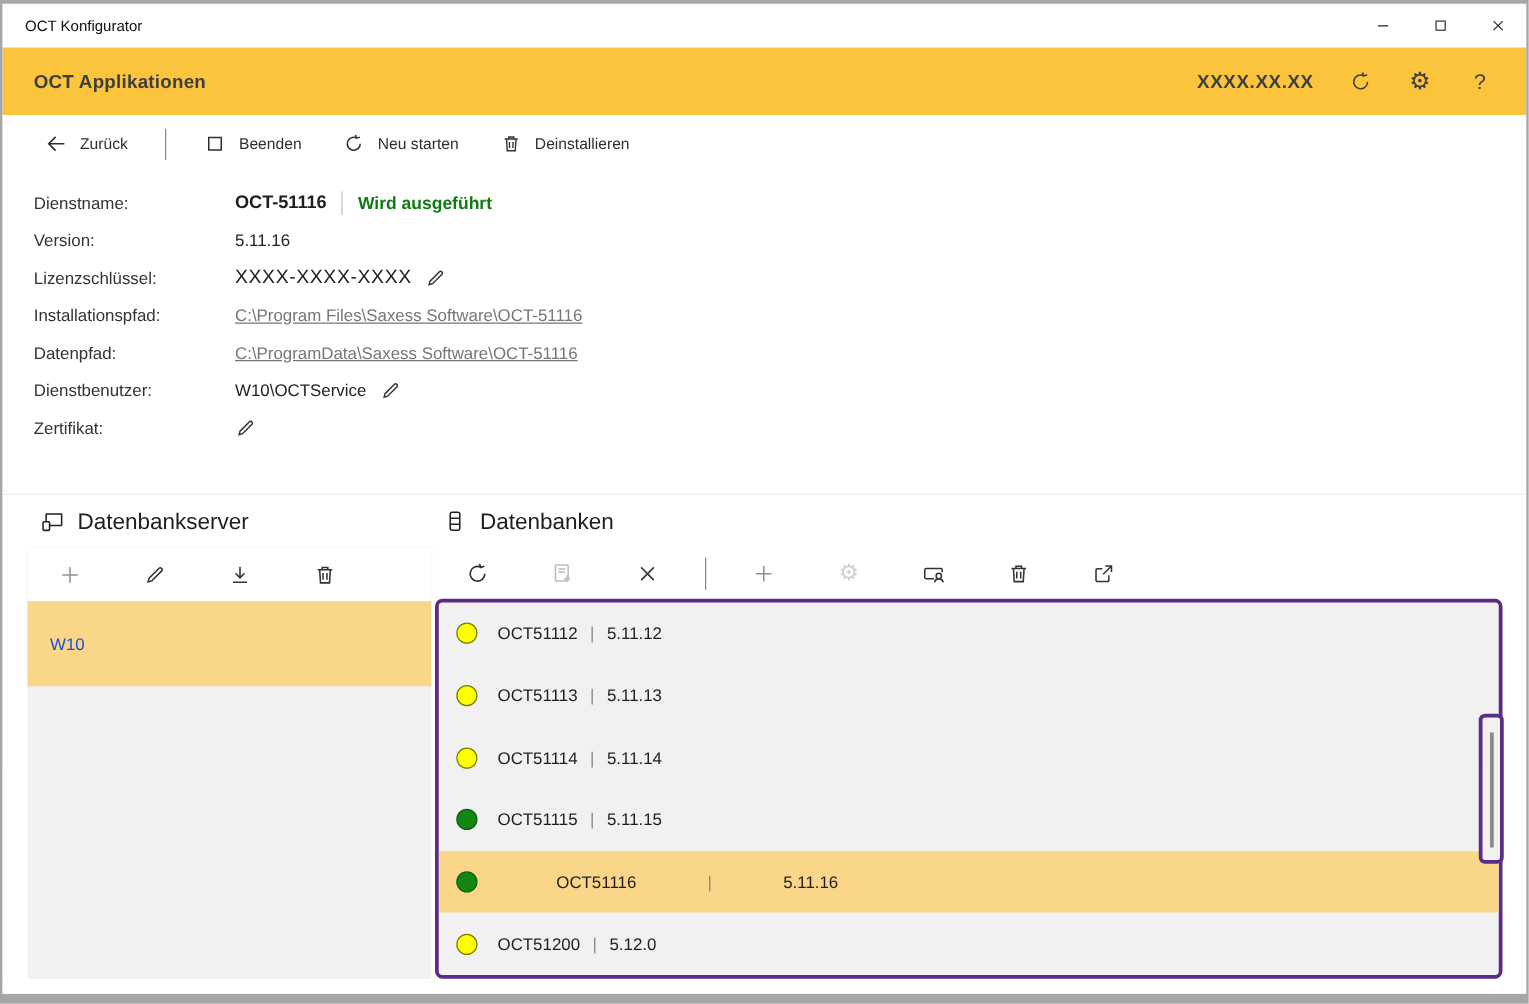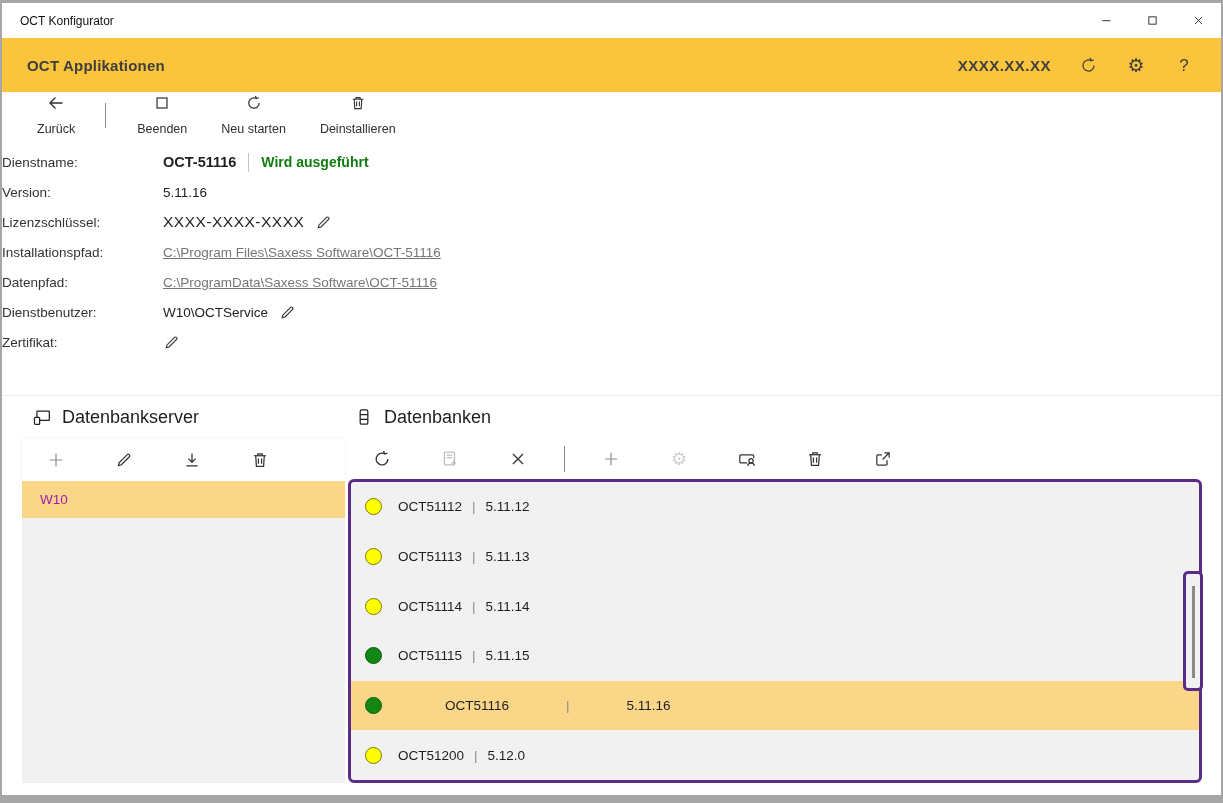--- a/index.html
+++ b/index.html
@@ -25,28 +25,28 @@
   .appheader-title { font-size:15px; font-weight:700; color:#3e3e3e; flex:1; letter-spacing:.2px; }
   .appheader-right { display:flex; align-items:center; gap:26px; color:#3e3e3e; }
   .appheader-version { font-size:15px; font-weight:700; letter-spacing:.5px; }
   .hdr-icon-btn { background:none; border:none; color:#3e3e3e; display:flex; align-items:center; justify-content:center; width:22px; height:22px; cursor:pointer; }
   .hdr-icon-btn svg { width:17px; height:17px; }
   .gear-glyph { font-size:19px; line-height:1; font-family:"DejaVu Sans",sans-serif; }
   .help-glyph { font-size:17px; line-height:1; }
 
   
   .commandbar { height:46px; background:#fff; display:flex; align-items:center; padding-left:31px; }
-  .cmd-btn { display:flex; align-items:center; gap:11px; background:none; border:none; color:#2f2f2f; font-size:12.5px; font-family:inherit; cursor:pointer; padding:6px 4px;flex-direction:column; }
+  .cmd-btn { display:flex; align-items:center; gap:11px; background:none; border:none; color:#2f2f2f; font-size:12.5px; font-family:inherit; cursor:pointer; padding:6px 4px; }
   .cmd-btn svg { width:16px; height:16px; }
   .cmd-sep { width:1px; height:25px; background:#8a8a8a; margin:0 27px 0 26px; }
   .cmd-gap { width:26px; }
 
   
   .details { padding-top:9px; height:257px; background:#fff; }
-  .detail-row { display:grid; grid-template-columns:161px 1fr; align-items:center; height:30px; }
+  .detail-row { display:grid; grid-template-columns:161px 1fr; align-items:center; height:30px; padding-left:25px; }
   .detail-label { font-size:13.5px; color:#333; }
   .detail-value { display:flex; align-items:center; font-size:13.5px; color:#222; }
   .service-name { font-size:14.5px; font-weight:700; color:#1e1e1e; }
   .value-sep { width:1px; height:19px; background:#c3c3c3; margin:0 12px; }
   .status-running { font-size:14px; font-weight:700; color:var(--status-green,#107c10); }
   .license-value { font-size:15.5px; letter-spacing:.5px; color:#1e1e1e; }
   .link { color:var(--link-gray,#767676); text-decoration:underline; font-size:13.5px; cursor:pointer; }
   .edit-btn { background:none; border:none; color:#333; margin-left:11px; cursor:pointer; display:flex; align-items:center; }
   .edit-btn svg { width:17px; height:17px; }
 
@@ -58,21 +58,21 @@
   .ph-right { left:353px; }
 
   .server-toolbar { position:absolute; left:20px; top:42px; width:323px; height:43px; background:#fff; display:flex; align-items:center; box-shadow:0 0 2px rgba(0,0,0,.10); }
   .tool-btn { width:68px; height:100%; background:none; border:none; display:flex; align-items:center; justify-content:center; color:#333; cursor:pointer; }
   .tool-btn svg { width:18px; height:18px; }
   .tool-btn.dim   { color:#909090; }
   .tool-btn.faint { color:#bdbdbd; cursor:default; }
   .tool-btn.ghost { color:#cfcfcf; cursor:default; }
 
   .server-list { position:absolute; left:20px; top:85px; width:323px; height:302px; background:#f1f1f1; }
-  .server-row { height:37px; display:flex; align-items:center; padding-left:18px; font-size:13.5px; color:#a21caf; cursor:pointer;text-align:right; }
+  .server-row { height:68px; display:flex; align-items:center; padding-left:18px; font-size:13.5px; color:#1d4ed8; cursor:pointer;text-align:right; }
   .server-row.selected { background:var(--selection-yellow,#fad689); }
 
   .db-toolbar { position:absolute; left:346px; top:42px; width:854px; height:41px; background:#fff; display:flex; align-items:center; }
   .db-toolbar .tool-sep { width:1px; height:26px; background:#8a8a8a; margin:0 12px; }
   .search-box { margin-left:auto; margin-right:5px; width:202px; height:27px; border:1px solid #6b6b6b; border-radius:2px; background:#fff; font-family:inherit; font-size:13px; color:#333; padding:0 10px; }
   .search-box::placeholder { color:#757575; }
 
   .db-list { position:absolute; left:346px; top:83px; width:854px; height:304px; background:#f1f1f1; border:3px solid var(--accent-purple,#5b2c87); border-radius:6px; overflow:hidden; display:flex; flex-direction:column; }
   .db-row { flex:1; display:flex; align-items:center; padding-left:14px; cursor:pointer; }
   .db-row.selected { background:var(--selection-yellow,#fad689);gap:47px; }

